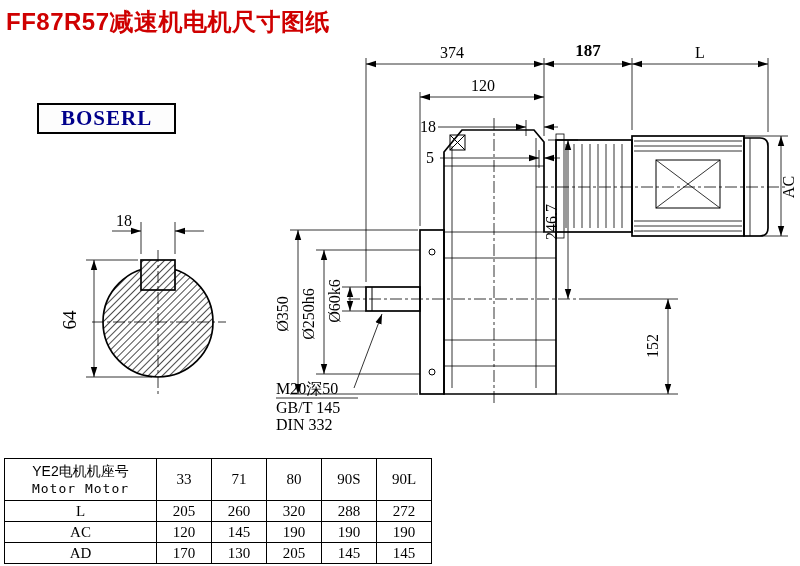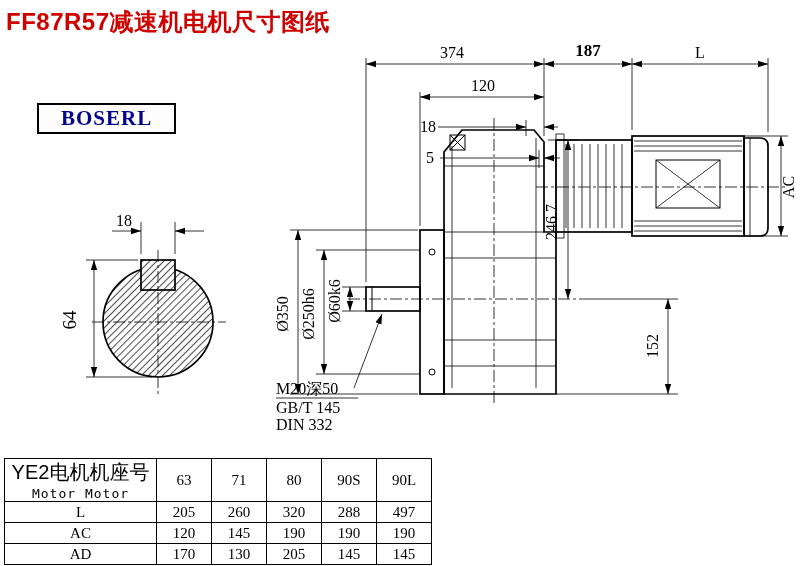--- a/index.html
+++ b/index.html
@@ -19,21 +19,21 @@
   .cl    { stroke-width:0.8; stroke-dasharray:12 3 3 3; }
   .drawing text { stroke:none; fill:#000; font-family:"Liberation Serif",serif; font-size:16px; }
   .drawing text.big { font-size:19px; }
   .drawing text.bold { font-weight:bold; font-size:17px; }
 
   table.spec { position:absolute; left:4px; top:458px; border-collapse:collapse; background:#fff;
                font-family:"Liberation Serif",serif; font-size:15px; color:#000; table-layout:fixed; }
   .spec td { border:1px solid #000; text-align:center; padding:0 3px; width:55px; height:21px; }
   .spec td.c0 { width:152px; }
   .spec tr.hdr td { height:42px; }
-  .spec .cn { font-family:"Liberation Sans",sans-serif; font-size:20px; }
+  .spec .cn { font-family:"Liberation Sans",sans-serif; font-size:14px; }
   .spec .en { font-family:"DejaVu Sans Mono",monospace; font-size:13px; letter-spacing:1px; }
 </style>
 </head>
 <body>
 
 <div class="page">
 
   <div class="title">FF87R57减速机电机尺寸图纸</div>
   <div class="brand">BOSERL</div>
 
@@ -208,33 +208,33 @@
     </g>
   </svg>
 
   <table class="spec">
     <tbody>
       <tr class="hdr">
         <td class="c0">
           <div class="cn">YE2电机机座号</div>
           <div class="en">Motor Motor</div>
         </td>
-        <td>63</td>
+        <td>33</td>
         <td>71</td>
         <td>80</td>
         <td>90S</td>
         <td>90L</td>
       </tr>
       <tr>
         <td class="c0">L</td>
         <td>205</td>
         <td>260</td>
         <td>320</td>
         <td>288</td>
-        <td>497</td>
+        <td>272</td>
       </tr>
       <tr>
         <td class="c0">AC</td>
         <td>120</td>
         <td>145</td>
         <td>190</td>
         <td>190</td>
         <td>190</td>
       </tr>
       <tr>

